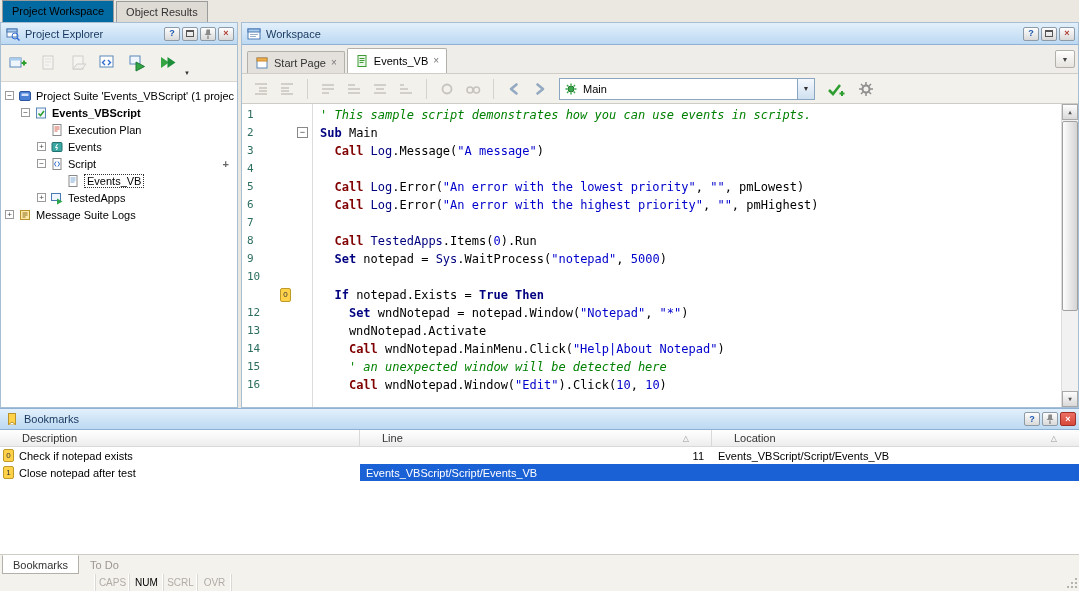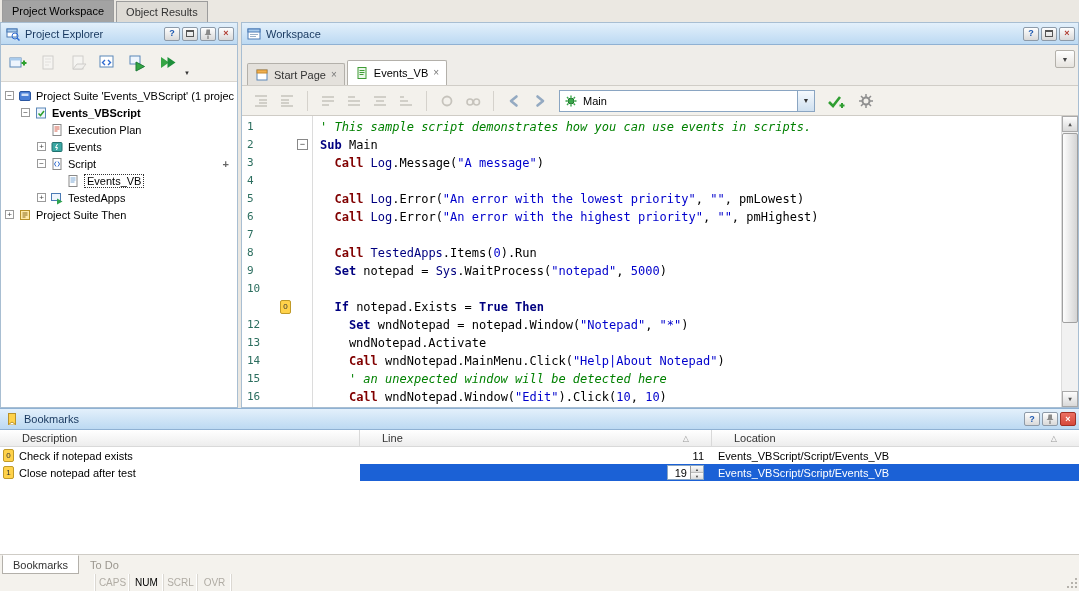--- a/index.html
+++ b/index.html
@@ -3,21 +3,21 @@
 <meta charset="utf-8">
 <style>
 *{box-sizing:border-box;margin:0;padding:0}
 html,body{width:1079px;height:591px}
 body{font-family:"Liberation Sans",sans-serif;font-size:11px;color:#000;background:#fff;overflow:hidden}
 .app{width:1079px;height:591px;display:flex;flex-direction:column;background:#fff}
 
 
 .top-tabstrip{height:22px;background:#ebe8e2;display:flex;align-items:flex-end;padding-left:2px;flex:none}
 .wtab{height:21px;padding:4px 9px 3px;border:1px solid #9c9c9c;border-bottom:none;background:#dedbd5;color:#333;margin-right:2px;white-space:nowrap}
-.wtab.active{background:#a3a3a3;height:22px;color:#000}
+.wtab.active{background:#0369a1;height:22px;color:#000}
 
 .main-row{height:386px;display:flex;flex:none}
 .splitter{width:3px;background:#ebe8e2;flex:none}
 .panel{display:flex;flex-direction:column;border:1px solid #a8bed2;background:#fff;overflow:hidden}
 .left-panel{width:238px;flex:none}
 .right-panel{flex:1}
 
 .panel-header{height:22px;flex:none;background:linear-gradient(var(--accent-header-top),var(--accent-header-bottom));border-bottom:1px solid #8fb1d3;display:flex;align-items:center;padding:0 3px 0 5px;gap:5px;color:#17375e}
 .panel-title{flex:1;white-space:nowrap;overflow:hidden}
 .hbtns{display:flex;gap:2px}
@@ -36,21 +36,21 @@
 .trow{height:17px;display:flex;align-items:center;white-space:nowrap;position:relative}
 .texp{width:9px;height:9px;border:1px solid #9a9a9a;background:#fff;font-size:8px;line-height:7px;text-align:center;color:#444;flex:none;margin-right:4px}
 .texp-sp{width:13px;flex:none}
 .ticon{flex:none;margin-right:4px}
 .tlabel{overflow:hidden}
 .tlabel.bold{font-weight:bold}
 .tlabel.selected{border:1px dotted #333;padding:0 2px;background:#fff}
 .tsuffix{position:absolute;right:8px;color:#666;font-weight:bold}
 
 
-.doc-tabstrip{height:41px;flex:none;background:#efede9;border-bottom:1px solid #d0cdc7;display:flex;align-items:flex-end;padding-left:5px;position:relative}
+.doc-tabstrip{height:29px;flex:none;background:#efede9;border-bottom:1px solid #d0cdc7;display:flex;align-items:flex-end;padding-left:5px;position:relative}
 .doc-tabs-inner{display:flex;align-items:flex-end}
 .dtab{height:22px;display:flex;align-items:center;gap:5px;padding:0 7px;border:1px solid #b3b0aa;border-bottom:none;border-radius:2px 2px 0 0;background:#e4e1dc;margin-right:2px;color:#333}
 .dtab.active{background:#fff;height:25px;color:#000}
 .tclose{color:#777;font-size:10px;line-height:1}
 .tab-overflow{position:absolute;right:3px;top:5px;width:20px;height:18px;border:1px solid #b3b0aa;border-radius:2px;background:linear-gradient(#fff,#e6e3de);display:flex;align-items:center;justify-content:center;font-size:7px;color:#444}
 
 
 .editor-toolbar{height:30px;flex:none;background:#f3f1ec;border-bottom:1px solid #cfccc6;display:flex;align-items:center;padding:0 8px}
 .etb-group{display:flex;align-items:center;gap:4px}
 .etb-sep{width:1px;height:20px;background:#d5d2cc;margin:0 5px}
@@ -289,21 +289,21 @@
             <span class="tlabel">TestedApps</span>
           </div>
           <div class="trow" style="padding-left: 4px;">
             <span class="texp">+</span>
             <span class="icon ticon">
               <svg width="14" height="14" viewBox="0 0 14 14" xmlns="http://www.w3.org/2000/svg">
                 <rect x="2.5" y="2.5" width="9" height="9" fill="#ffe9a8" stroke="#b8922a"></rect>
                 <path d="M4.5 5h5M4.5 7h5M4.5 9h3" stroke="#8a6d1f"></path>
               </svg>
             </span>
-            <span class="tlabel">Project Suite Then</span>
+            <span class="tlabel">Message Suite Logs</span>
           </div>
         </div>
     </div>
 
     <div class="splitter"></div>
 
     <div class="panel right-panel">
       <div class="panel-header">
         <span class="icon" id="ws-hicon">
             <svg width="14" height="14" viewBox="0 0 14 14" xmlns="http://www.w3.org/2000/svg">
@@ -529,29 +529,20 @@
           </div>
           <div class="cell cell-loc">
             <span>Events_VBScript/Script/Events_VB</span>
           </div>
         </div>
         <div class="bm-row selected">
           <div class="cell cell-desc">
             <span class="bmk-icon">1</span>
             <span>Close notepad after test</span>
           </div>
-          <div class="cell cell-line">
-            <span class="line-edit">
-              <span class="val">19</span>
-              <span class="spin">
-                <span>▲</span>
-                <span>▼</span>
-              </span>
-            </span>
-          </div>
           <div class="cell cell-loc">
             <span>Events_VBScript/Script/Events_VB</span>
           </div>
         </div>
       </div>
   </div>
 
   <div class="filler"></div>
 
   <div class="bottom-tabstrip" id="bottom-tabs">

